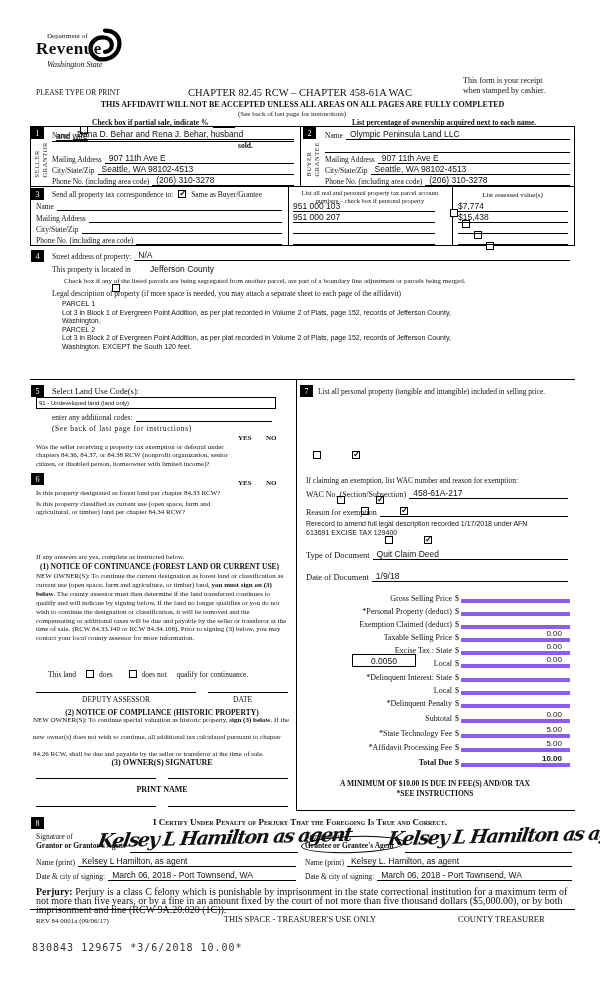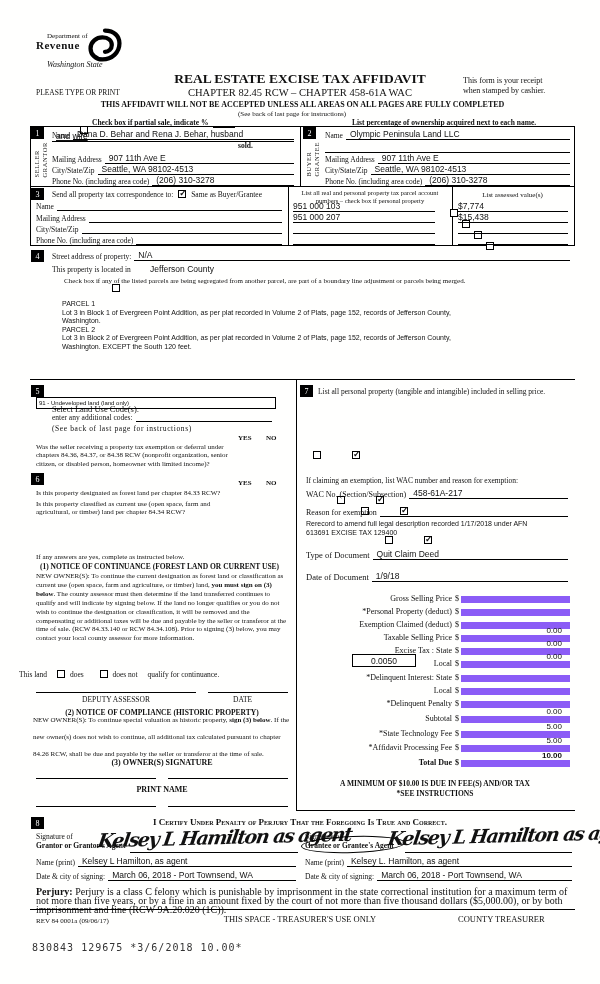--- a/index.html
+++ b/index.html
@@ -24,46 +24,45 @@
   .cb { position:relative; display:inline-block; width:8px; height:8px; border:1px solid #000; background:#fff; vertical-align:-1px; }
   .cb.checked::after { content:"\2713"; position:absolute; left:0px; top:-3px; font-size:9px; font-weight:bold; }
   .frow { position:absolute; display:flex; align-items:flex-end; height:12px; }
   .frow .lab { white-space:nowrap; padding-right:3px; font-size:7.5px; line-height:9px; }
   .frow .fill { flex:1; border-bottom:1px solid #000; height:12px; display:flex; align-items:flex-end; }
   .frow .v { font-family:"Liberation Sans", sans-serif; font-size:8.5px; line-height:10px; padding-left:4px; white-space:nowrap; }
   .qtext { font-size:7px; line-height:8.3px; }
   .mrow { position:absolute; left:300px; width:270px; display:flex; align-items:flex-end; height:11px; }
   .mrow .mlab { width:152px; text-align:right; font-size:8px; white-space:nowrap; line-height:9px; }
   .mrow .dollar { font-size:8px; padding:0 2px 0 3px; line-height:9px; }
-  .mrow .mline { flex:1; border-bottom:7px solid #8b5cf6; height:11px; display:flex; align-items:flex-end; justify-content:flex-end; }
+  .mrow .mline { flex:1; border-bottom:4px solid #8b5cf6; height:11px; display:flex; align-items:flex-end; justify-content:flex-end; }
   .mrow .mval { font-family:"Liberation Sans", sans-serif; font-size:8px; line-height:9px; padding-right:8px; }
   .ratebox { position:absolute; left:52px; top:-3px; width:64px; height:13px; border:1.2px solid #000;
              display:flex; align-items:center; justify-content:center; font-family:"Liberation Sans", sans-serif; font-size:8.5px; }
   .sig { position:absolute; font-family:"DejaVu Serif", serif; font-style:italic; font-weight:bold;
          font-size:19px; letter-spacing:-1.5px; white-space:nowrap; transform:rotate(-1.5deg) skewX(-10deg); }
   .smallcaps { font-variant:small-caps; }
   .para { line-height:8.9px; font-size:7px; text-align:left; }
 </style>
 </head>
 <body>
 
 <div class="page">
 
   
   <div class="abs" style="left:88px;top:28px;width:34px;height:34px;">
     <svg width="34" height="34" viewBox="0 0 40 40">
         <path d="M20 3 C31 3 37 10 37 18 C37 29 28 37 17 37 C9 37 3 31 3 24 C3 16 10 11 17 11 C24 11 28 15 28 20 C28 25 24 28 20 28" stroke="#000" stroke-width="5" fill="none" stroke-linecap="round"></path>
       </svg>
   </div>
   <div class="abs fs7 ser" style="left:47px;top:32px;">Department of</div>
-  <div class="abs ser b" style="left:36px;top:39px;font-size:11px;letter-spacing:0.5px;">Revenue</div>
+  <div class="abs ser b" style="left:36px;top:39px;font-size:17px;letter-spacing:0.5px;">Revenue</div>
   <div class="abs fs8 ser i" style="left:47px;top:60px;">Washington State</div>
 
   <div class="abs fs75 ser" style="left:36px;top:88px;">PLEASE TYPE OR PRINT</div>
-  <div class="abs ser b ctr" style="left:135px;top:71px;width:330px;font-size:13.5px;">REAL ESTATE EXCISE TAX AFFIDAVIT</div>
   <div class="abs ser ctr" style="left:135px;top:87px;width:330px;font-size:10.5px;">CHAPTER 82.45 RCW – CHAPTER 458-61A WAC</div>
   <div class="abs fs8 ser" style="left:463px;top:76px;">This form is your receipt</div>
   <div class="abs fs8 ser" style="left:463px;top:86px;">when stamped by cashier.</div>
   <div class="abs fs8 ser b ctr" style="left:30px;top:100px;width:545px;">THIS AFFIDAVIT WILL NOT BE ACCEPTED UNLESS ALL AREAS ON ALL PAGES ARE FULLY COMPLETED</div>
   <div class="abs fs7 ser" style="left:238px;top:110px;">(See back of last page for instructions)</div>
 
   <span class="cb abs" style="left:80px;top:119px;"></span>
   <div class="abs fs75 ser b" style="left:92px;top:118px;">Check box if partial sale, indicate %</div>
   <div class="hline" style="left:213px;top:127px;width:22px;"></div>
   <div class="abs fs75 ser b" style="left:238px;top:118px;margin-top:23px;">sold.</div>
@@ -219,37 +218,38 @@
   <div class="frow" style="left:52px;top:250px;width:518px;height:11px;">
     <span class="lab">Street address of property:</span>
     <span class="fill">
         <span class="v">N/A</span>
       </span>
   </div>
   <div class="abs fs75 ser" style="left:52px;top:265px;">This property is located in</div>
   <div class="abs fs85 san" style="left:150px;top:264px;">Jefferson County</div>
   <span class="cb abs" style="left:52px;top:277px;"></span>
   <div class="abs fs7 ser" style="left:64px;top:277px;width:505px;">Check box if any of the listed parcels are being segregated from another parcel, are part of a boundary line adjustment or parcels being merged.</div>
+  <div class="abs fs75 ser" style="left:52px;top:289px;">Legal description of property (if more space is needed, you may attach a separate sheet to each page of the affidavit)</div>
   <div class="abs san" style="left:62px;top:300px;width:500px;font-size:7px;line-height:8.6px;">
     <div>PARCEL 1</div>
     <div>Lot 3 in Block 1 of Evergreen Point Addition, as per plat recorded in Volume 2 of Plats, page 152, records of Jefferson County,</div>
     <div>Washington.</div>
     <div>PARCEL 2</div>
     <div>Lot 3 in Block 2 of Evergreen Point Addition, as per plat recorded in Volume 2 of Plats, page 152, records of Jefferson County,</div>
     <div>Washington. EXCEPT the South 120 feet.</div>
   </div>
 
   
   <div class="hline" style="left:30px;top:379px;width:545px;border-top-width:1.4px;"></div>
   <div class="vline" style="left:296px;top:379px;height:431px;"></div>
   <div class="hline" style="left:296px;top:810px;width:279px;"></div>
 
   
   <div class="numbox" style="left:31px;top:385px;">5</div>
-  <div class="abs fs85 ser" style="left:52px;top:386px;margin-top:18px;">Select Land Use Code(s):</div>
+  <div class="abs fs85 ser" style="left:52px;top:386px;">Select Land Use Code(s):</div>
   <div class="box" style="left:36px;top:397px;width:240px;height:12px;border-width:1.3px;">
     <span class="san" style="font-size:6px;line-height:10px;padding-left:2px;display:block;">91 - Undeveloped land (land only)</span>
   </div>
   <div class="frow" style="left:52px;top:412px;width:220px;height:10px;">
     <span class="lab">enter any additional codes:</span>
     <span class="fill"></span>
   </div>
   <div class="abs fs75 ser" style="left:52px;top:424px;letter-spacing:0.6px;">(See back of last page for instructions)</div>
   <div class="abs fs7 ser b" style="left:238px;top:434px;">YES</div>
   <div class="abs fs7 ser b" style="left:266px;top:434px;">NO</div>
@@ -272,21 +272,21 @@
 
   <span class="cb abs" style="left:241px;top:529px;"></span>
   <span class="cb abs checked" style="left:268px;top:529px;"></span>
 
   <div class="abs fs7 ser" style="left:36px;top:553px;">If any answers are yes, complete as instructed below.</div>
   <div class="abs fs75 ser b" style="left:40px;top:562px;">(1) NOTICE OF CONTINUANCE (FOREST LAND OR CURRENT USE)</div>
   <div class="abs para ser" style="left:36px;top:572px;width:254px;">
     <span>NEW OWNER(S): To continue the current designation as forest land or classification as current use (open space, farm and agriculture, or timber) land, </span><span class="b">you must sign on (3) below</span><span>. The county assessor must then determine if the land transferred continues to qualify and will indicate by signing below. If the land no longer qualifies or you do not wish to continue the designation or classification, it will be removed and the compensating or additional taxes will be due and payable by the seller or transferor at the time of sale. (RCW 84.33.140 or RCW 84.34.108). Prior to signing (3) below, you may contact your local county assessor for more information.</span>
   </div>
 
-  <div class="abs fs75 ser" style="left:19px;top:670px;text-align:right;">
+  <div class="abs fs75 ser" style="left:48px;top:670px;text-align:right;">
     <span>This land</span>
     <span class="cb" style="margin:0 3px 0 8px;"></span>
     <span>does</span>
     <span class="cb" style="margin:0 3px 0 14px;"></span>
     <span>does not</span>
     <span style="margin-left:8px;">qualify for continuance.</span>
   </div>
 
   <div class="hline" style="left:36px;top:692px;width:160px;"></div>
   <div class="hline" style="left:208px;top:692px;width:80px;"></div>

